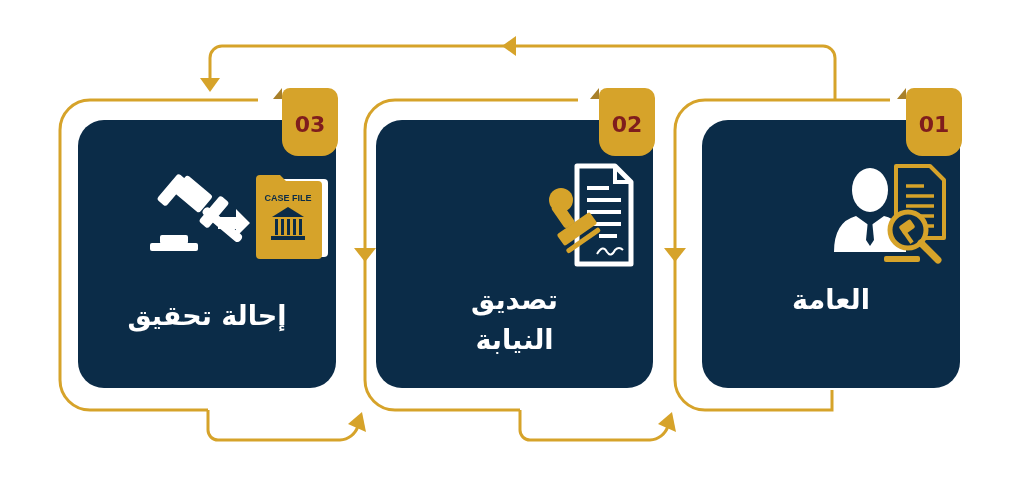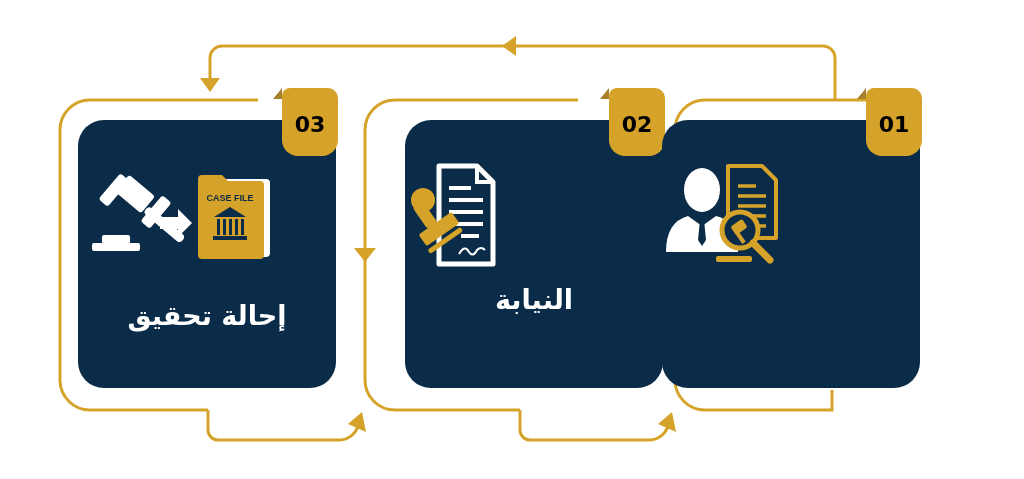--- a/index.html
+++ b/index.html
@@ -5,29 +5,29 @@
     html, body { margin: 0; padding: 0; background: #ffffff; }
     body { width: 1024px; height: 479px; position: relative; overflow: hidden; font-family: "DejaVu Sans", sans-serif; }
     .connectors { position: absolute; left: 0; top: 0; width: 1024px; height: 479px; }
     .card {
       position: absolute; top: 120px; width: 258px; height: 268px;
       background: #0b2c48; border-radius: 26px;
     }
     .badge {
       position: absolute; top: -32px; right: -2px; width: 56px; height: 68px;
       background: #d6a32a; border-radius: 8px 10px 16px 16px;
-      color: #000000; font-family: "DejaVu Sans", sans-serif; font-weight: bold;
+      color: #7f1d1d; font-family: "DejaVu Sans", sans-serif; font-weight: bold;
       font-size: 22px; display: flex; align-items: center; justify-content: center;
       padding-top: 4px; box-sizing: border-box;
     }
     .badge::before {
       content: ""; position: absolute; left: -9px; top: 0;
       border-right: 9px solid #a8802a; border-top: 11px solid transparent;
     }
-    .icon-wrap { position: absolute; left: 0; right: 0; top: 40px; height: 110px; display: flex; justify-content: flex-start; align-items: center; }
+    .icon-wrap { position: absolute; left: 0; right: 0; top: 40px; height: 110px; display: flex; justify-content: flex-end; align-items: center; }
     .title {
       position: absolute; left: 10px; right: 10px; top: 160px;
       color: #ffffff; font-weight: bold; font-size: 27px; line-height: 40px;
       text-align: center; direction: rtl; font-family: "DejaVu Sans", sans-serif;
     }
     .title.single { top: 176px; }
     .title span { display: block; }
   </style>
 </head>
 <body>
@@ -89,21 +89,21 @@
         <rect x="163" y="54" width="3" height="16"></rect>
         <rect x="135" y="71" width="34" height="4"></rect>
       </g>
     </svg>
   </div>
   <div class="title single">
     <span>إحالة تحقيق</span>
   </div>
 </div>
 
-<div class="card" style="left:405px;">
+<div class="card" style="left:376px;padding-left:19px;">
   <div class="badge">02</div>
   <div class="icon-wrap">
     <svg width="110" height="110" viewBox="0 0 110 110">
       <path d="M34 6 h38 l16 16 v82 h-54z" fill="none" stroke="#ffffff" stroke-width="5" stroke-linejoin="round"></path>
       <path d="M72 6 v16 h16" fill="none" stroke="#ffffff" stroke-width="4"></path>
       <g stroke="#ffffff" stroke-width="4">
         <line x1="44" y1="28" x2="66" y2="28"></line>
         <line x1="44" y1="40" x2="78" y2="40"></line>
         <line x1="44" y1="52" x2="78" y2="52"></line>
         <line x1="44" y1="64" x2="78" y2="64"></line>
@@ -112,25 +112,26 @@
       <path d="M54 94 q6 -10 10 -2 q4 6 8 -2 q4 -4 8 0" fill="none" stroke="#ffffff" stroke-width="2"></path>
       <g fill="#d6a32a">
         <circle cx="18" cy="40" r="12"></circle>
         <rect x="14" y="42" width="12" height="26" rx="3" transform="rotate(-35 20 55)"></rect>
         <rect x="14" y="62" width="40" height="14" rx="2" transform="rotate(-35 34 69)"></rect>
         <rect x="20" y="78" width="40" height="5" rx="2" transform="rotate(-35 40 80)"></rect>
       </g>
     </svg>
   </div>
   <div class="title">
+    <span>تصديق</span>
     <span>النيابة</span>
   </div>
 </div>
 
-<div class="card" style="left:662px;">
+<div class="card" style="left:702px;">
   <div class="badge">01</div>
   <div class="icon-wrap">
     <svg width="130" height="110" viewBox="0 0 130 110">
 
       <g fill="#ffffff">
         <ellipse cx="40" cy="30" rx="18" ry="22"></ellipse>
         <path d="M4 92 q0 -30 22 -36 l14 10 l14 -10 q18 4 22 26 v10z"></path>
       </g>
       <polygon points="38,60 42,60 44,80 40,86 36,80" fill="#0b2c48"></polygon>
 
@@ -146,14 +147,15 @@
       <circle cx="78" cy="70" r="18" fill="#0b2c48" stroke="#d6a32a" stroke-width="5"></circle>
       <line x1="91" y1="83" x2="108" y2="100" stroke="#d6a32a" stroke-width="7" stroke-linecap="round"></line>
       <g fill="#d6a32a">
         <rect x="70" y="62" width="14" height="10" rx="2" transform="rotate(-35 77 67)"></rect>
         <rect x="76" y="70" width="4" height="14" transform="rotate(-35 78 77)"></rect>
         <rect x="54" y="96" width="36" height="6" rx="2"></rect>
       </g>
     </svg>
   </div>
   <div class="title">
+    <span>العامة</span>
   </div>
 </div>
 
 </body></html>

